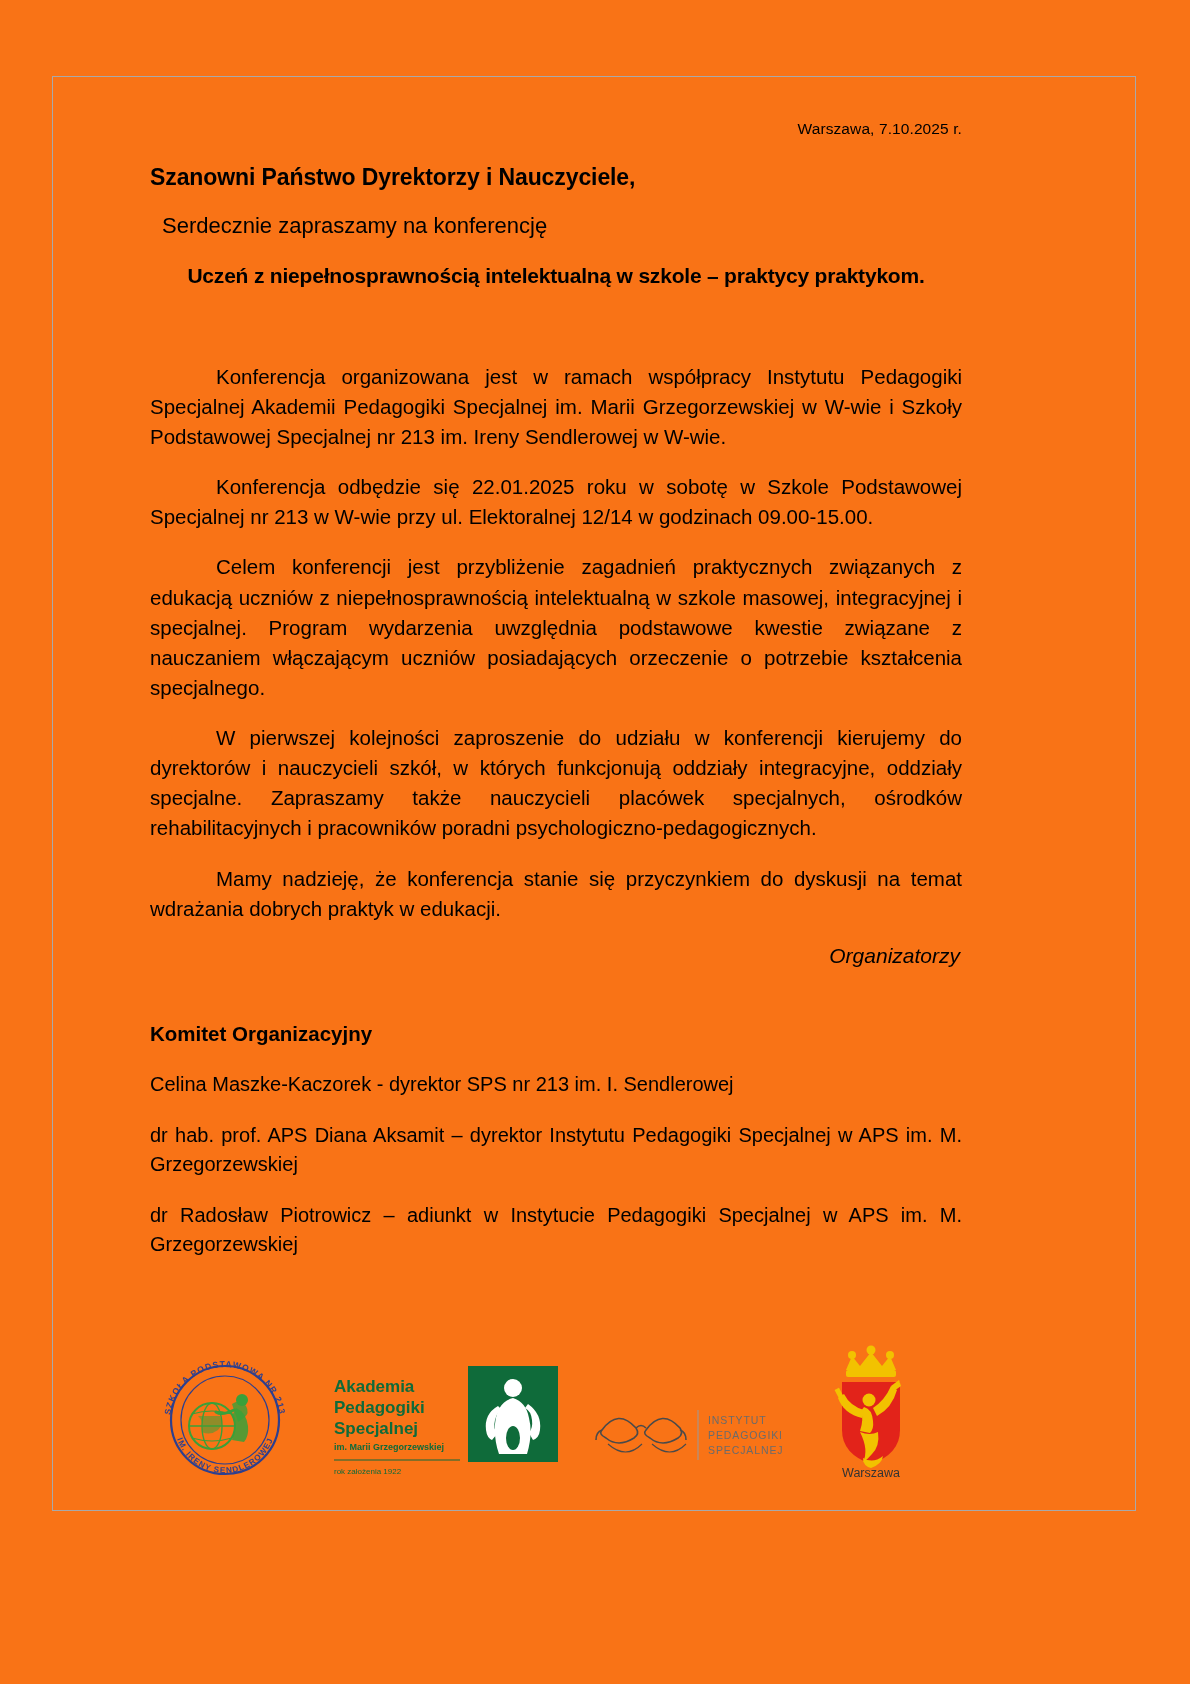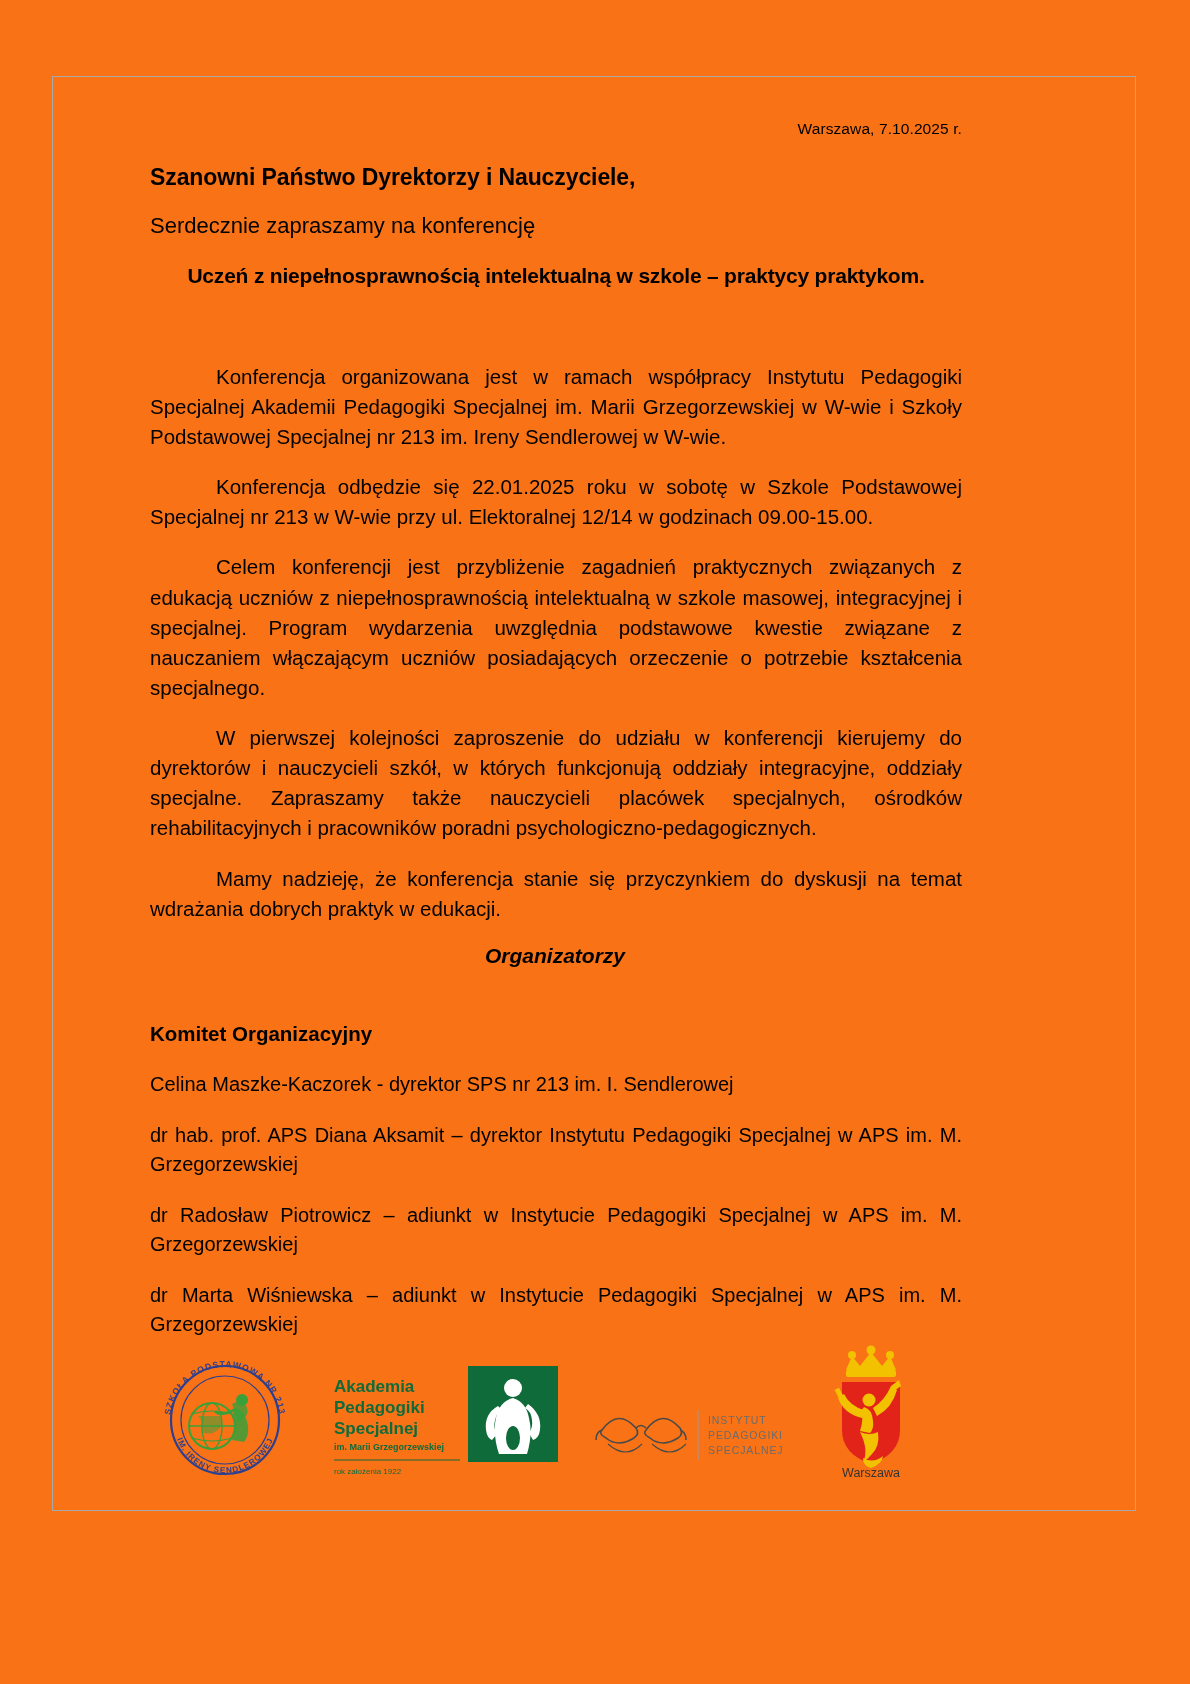--- a/index.html
+++ b/index.html
@@ -49,21 +49,21 @@
     font-weight: bold;
     font-size: 23px;
     color: #000;
     margin: 8px 0 22px 0;
     letter-spacing: -0.1px;
   }
 
   .subgreeting {
     font-size: 22px;
     color: #000;
-    margin: 0 0 22px 0;
+    margin: 0 0 22px 12px;
   }
 
   .conf-title {
     font-weight: bold;
     font-size: 21px;
     color: #000;
     text-align: center;
     margin: 0 0 10px 0;
     line-height: 1.42;
     padding: 0 24px;
@@ -77,23 +77,23 @@
     color: #000;
     text-align: justify;
     text-justify: inter-word;
     margin: 7px 0 20px 0;
     line-height: 1.47;
     text-indent: 66px;
   }
   p.body-par:last-child { margin-bottom: 0; }
 
   .signature {
-    text-align: center;
+    text-align: right;
     font-style: italic;
-    font-weight: bold;
+    font-weight: normal;
     font-size: 21px;
     color: #000;
     margin: 12px 0 0 0;
     padding-right: 2px;
   }
 
   .committee-head {
     font-weight: bold;
     font-size: 20.5px;
     color: #000;
@@ -167,21 +167,20 @@
     <div class="spacer-lg"></div>
 
     <div class="committee-head">Komitet Organizacyjny</div>
 
     <p class="committee-item plain">Celina Maszke-Kaczorek - dyrektor SPS nr 213 im. I. Sendlerowej</p>
 
     <p class="committee-item">dr hab. prof. APS Diana Aksamit – dyrektor Instytutu Pedagogiki Specjalnej w APS im. M. Grzegorzewskiej</p>
 
     <p class="committee-item">dr Radosław Piotrowicz – adiunkt w Instytucie Pedagogiki Specjalnej w APS im. M. Grzegorzewskiej</p>
 
-    <p class="committee-item">dr Marta Wiśniewska – adiunkt w Instytucie Pedagogiki Specjalnej w APS im. M. Grzegorzewskiej</p>
 
   </div>
 
   <div class="logo-strip">
 
     <div class="logo-box logo-sps">
       <svg viewBox="0 0 150 132" width="150" height="132">
         <defs>
           <path id="arcTop" d="M 20 74 A 55 55 0 0 1 130 74" fill="none"></path>
           <path id="arcBot" d="M 24 74 A 51 51 0 0 0 126 74" fill="none"></path>

